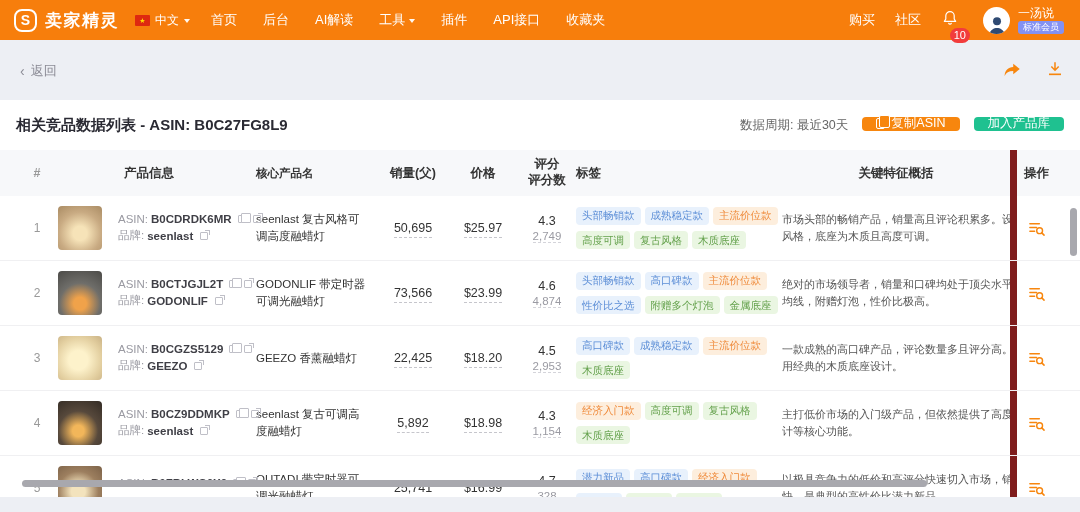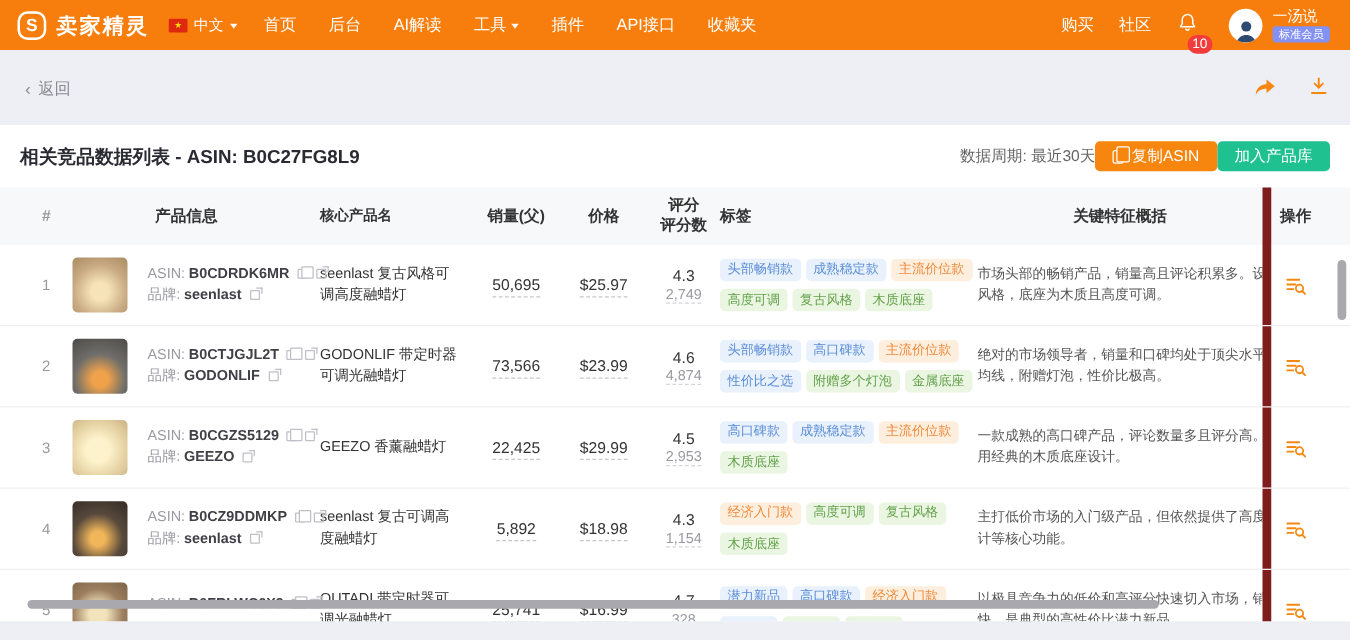--- a/index.html
+++ b/index.html
@@ -38,23 +38,23 @@
   .back-link { position:absolute; left:20px; top:62px; color:#8b8b95; font-size:13px;
                display:flex; align-items:center; gap:6px; cursor:pointer; }
   .back-chev { font-size:14px; line-height:1; }
   .top-actions { position:absolute; right:16px; top:60px; display:flex; gap:24px; }
   .top-actions svg { cursor:pointer; }
 
   
   .card { position:absolute; top:100px; left:0; right:0; height:397px; background:#fff; overflow:hidden; }
   .card-head { height:50px; display:flex; align-items:center; padding:0 16px; }
   .panel-title { font-size:15px; font-weight:bold; color:#2a2a33; }
-  .head-right { margin-left:auto; display:flex; align-items:center; }
+  .head-right { margin-left:auto; display:flex; align-items:flex-start; gap:14px; }
   .period { font-size:12.5px; color:#666; }
-  .btn { height:24px; border:none; border-radius:4px; color:#fff; font-size:12.5px;
+  .btn { height:14px; border:none; border-radius:4px; color:#fff; font-size:12.5px;
          display:flex; align-items:center; gap:6px; padding:0 14px; cursor:pointer;
          font-family:inherit; }
   .btn-copy { background:#f7860e; }
   .btn-add { background:#1fc190; }
   .b-ic { width:9px; height:11px; border:1.4px solid #fff; border-radius:2px; position:relative; }
   .b-ic::before { content:''; position:absolute; left:2px; top:-4px; width:9px; height:11px;
                   border:1.4px solid #fff; border-radius:2px; background:#f7860e; }
 
   
   .thead { display:flex; align-items:center; background:#f7f8fa; height:46px;
@@ -334,21 +334,21 @@
         <span class="i-ext"></span>
       </div>
       <div class="asin-line">
         <span class="lbl">品牌:</span>
             <span class="val">GEEZO</span>
         <span class="i-ext"></span>
       </div>
     </div>
     <div class="c-name">GEEZO 香薰融蜡灯</div>
     <div class="c-sales"><span class="num-link">22,425</span></div>
-    <div class="c-price"><span class="num-link">$29.99</span></div>
+    <div class="c-price"><span class="num-link">$18.20</span></div>
     <div class="c-rating">
       <div class="rating-val">4.5</div>
       <span class="rcount">2,953</span>
     </div>
     <div class="c-tags">
       <div class="tag-list">
             <span class="tag tag-blue">高口碑款</span>
             <span class="tag tag-blue">成熟稳定款</span>
             <span class="tag tag-orange">主流价位款</span>
             <span class="tag tag-green">木质底座</span>

